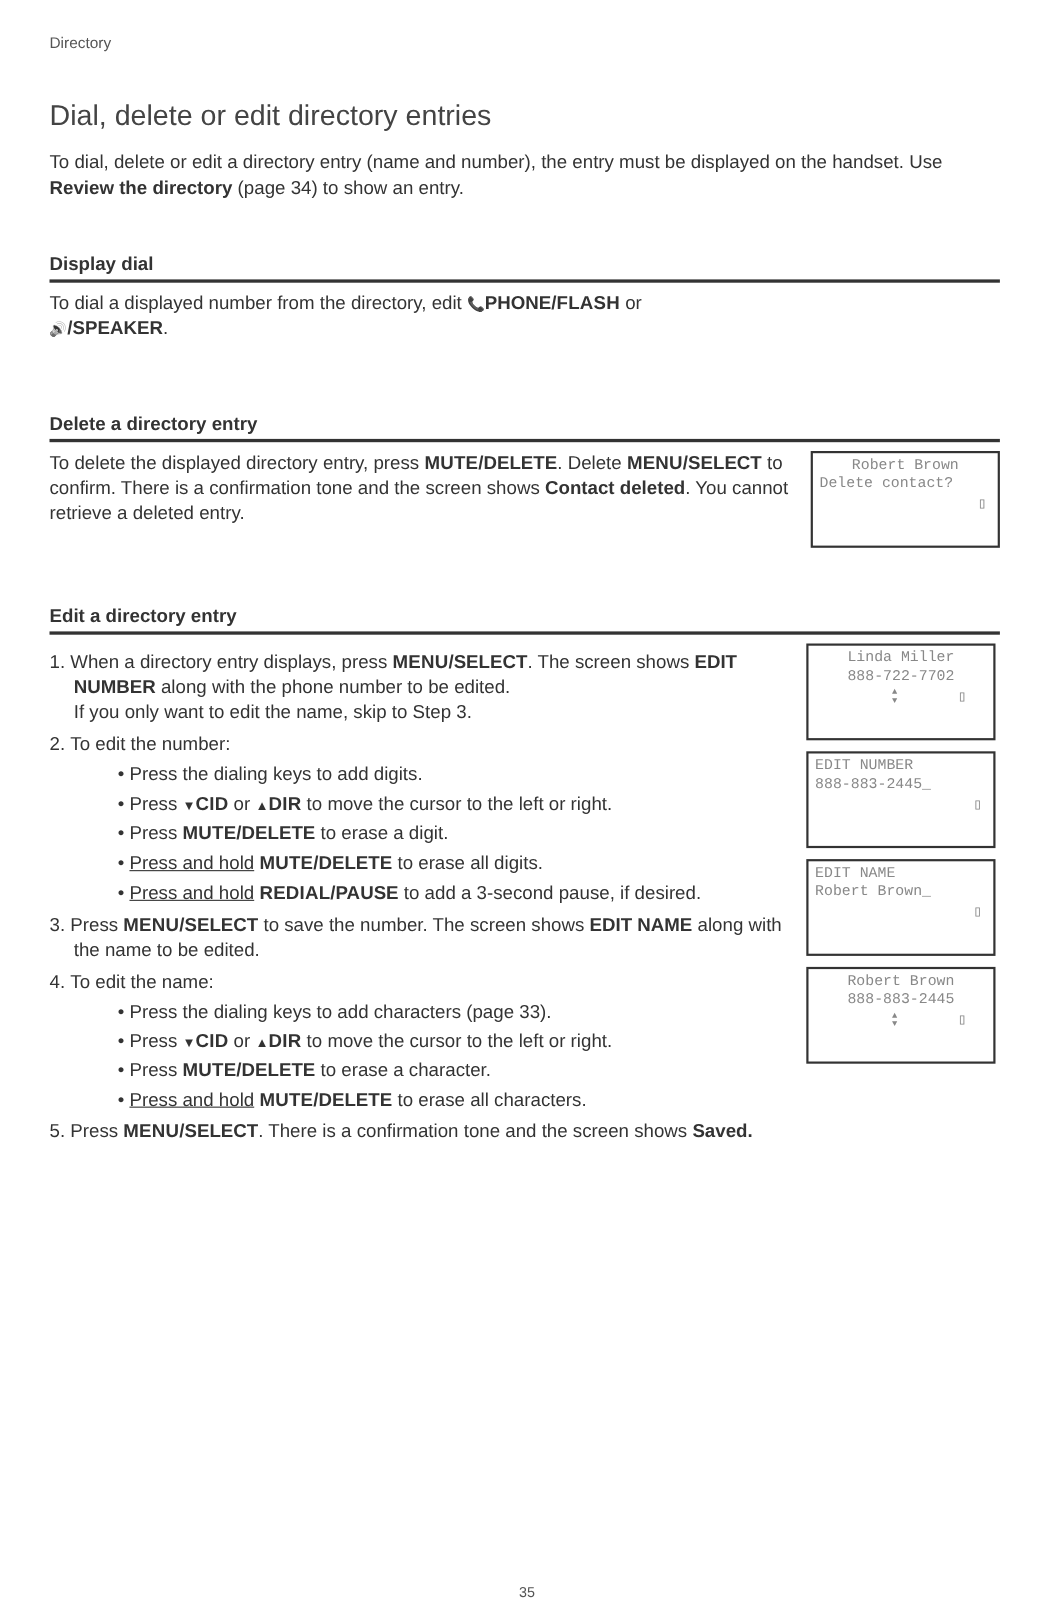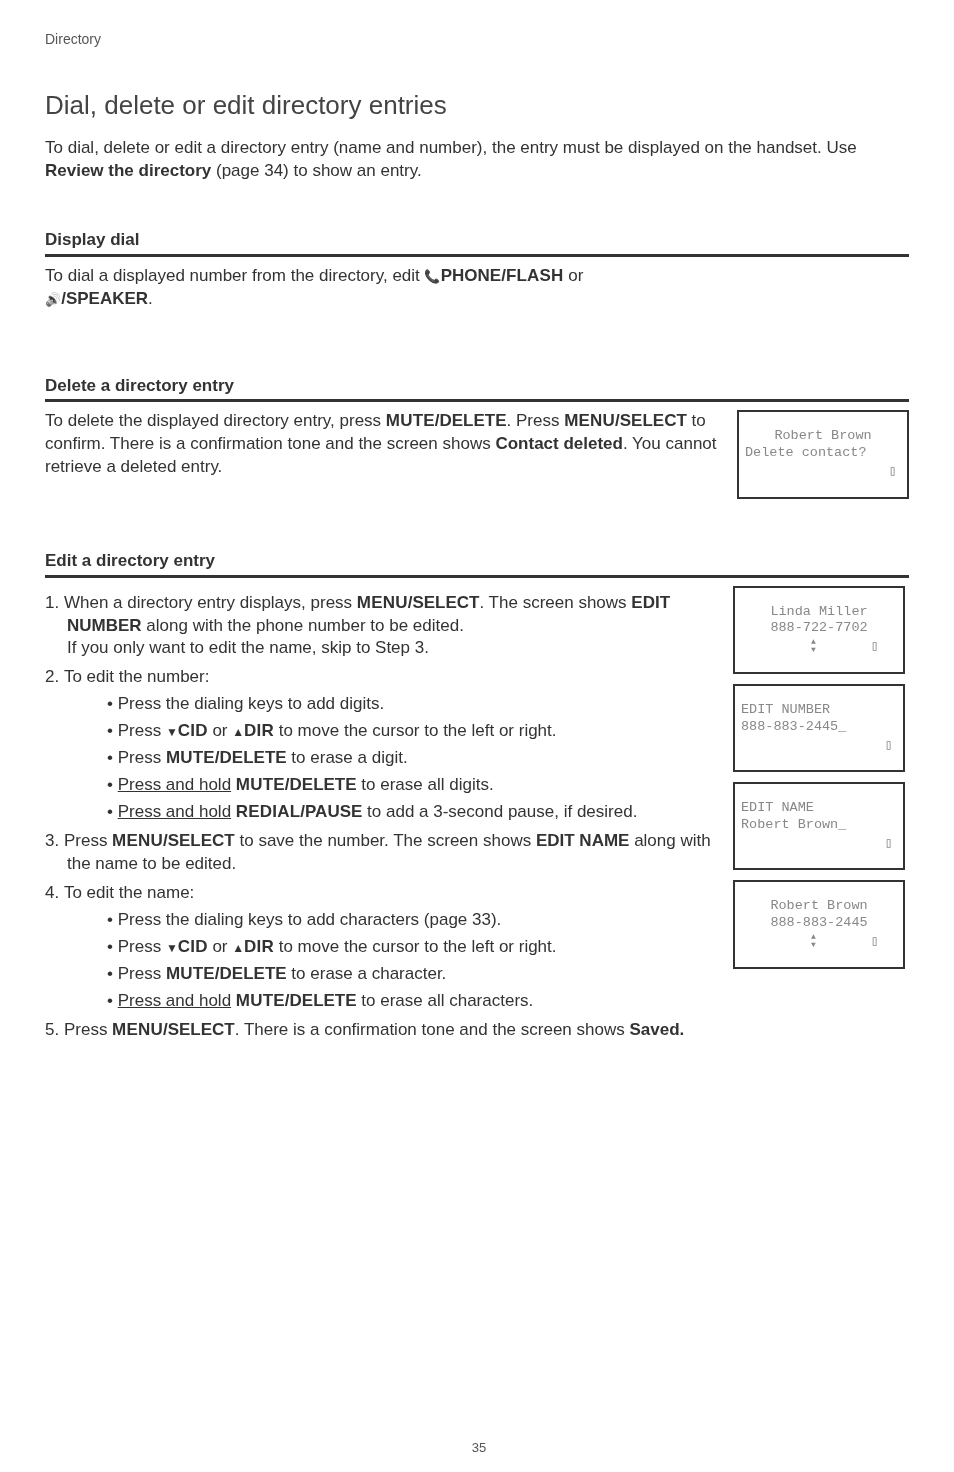--- a/index.html
+++ b/index.html
@@ -29,21 +29,21 @@
     border-top: 3px solid #333;
     margin-bottom: 8px;
     width: 100%;
   }
   .body-row { display: flex; align-items: flex-start; gap: 14px; }
   .body-text { flex: 1; }
   .lcd {
     border: 2px solid #333;
     width: 172px;
     min-height: 88px;
-    padding: 16px 6px;
+    padding: 4px 6px;
     font-family: "Courier New", monospace;
     font-size: 13.5px;
     color: #888;
     line-height: 1.25;
     margin-bottom: 10px;
     position: relative;
     flex-shrink: 0;
   }
   .lcd .line-center { text-align: center; }
   .lcd .line-right  { }
@@ -100,21 +100,21 @@
   <span class="speaker-icon"></span><span class="b">/SPEAKER</span><span>.</span>
 </p>
 
 <br><br>
 
 
 <div class="section-h">Delete a directory entry</div>
 <hr class="hr">
 <div class="body-row">
   <p class="body-text">
-    <span>To delete the displayed directory entry, press </span><span class="sc">MUTE</span><span class="b">/DELETE</span><span>. Press </span><span class="sc">MENU</span><span class="b">/SELECT</span><span> to confirm. There is a confirmation tone and the screen shows </span><span class="b">Contact deleted</span><span>. You cannot retrieve a deleted entry.</span>
+    <span>To delete the displayed directory entry, press </span><span class="sc">MUTE</span><span class="b">/DELETE</span><span>. Delete </span><span class="sc">MENU</span><span class="b">/SELECT</span><span> to confirm. There is a confirmation tone and the screen shows </span><span class="b">Contact deleted</span><span>. You cannot retrieve a deleted entry.</span>
   </p>
   <div class="lcd">
     <div class="line-center">Robert Brown</div>
     <div class="line-right">Delete contact?</div>
     <div class="status-row right-only">
         <span class="batt"></span>
       </div>
   </div>
 </div>
 

